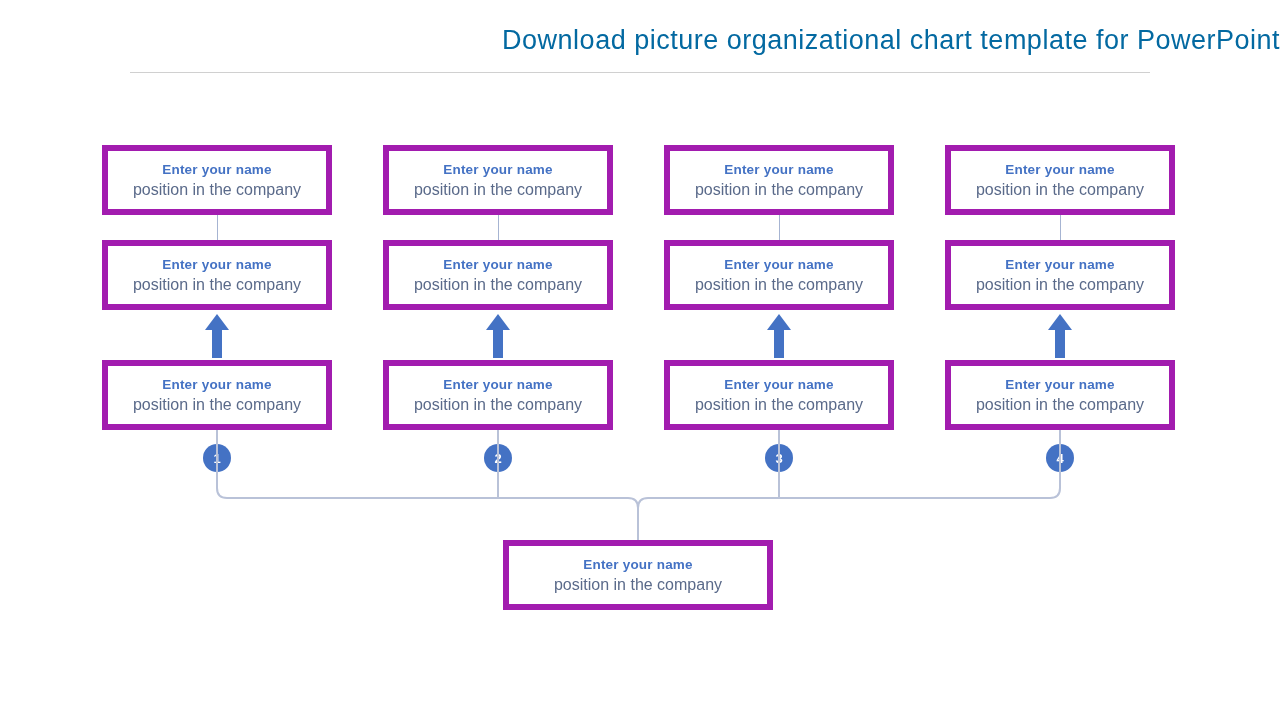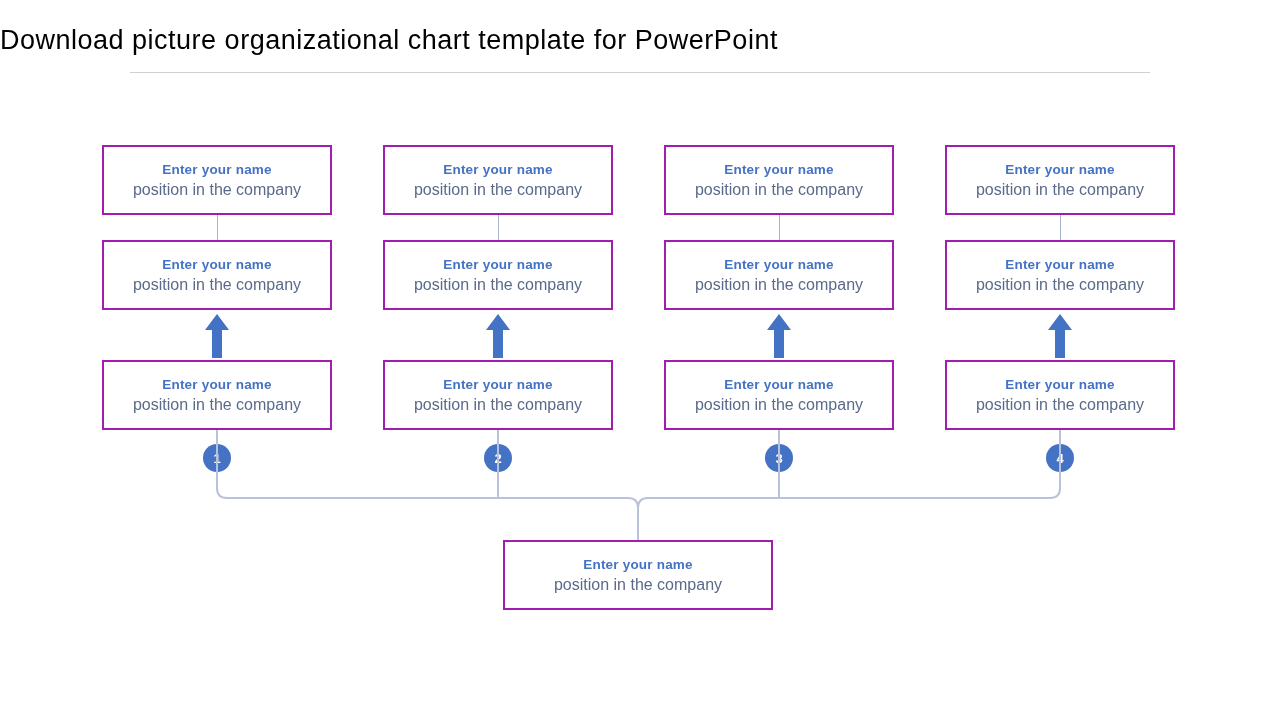--- a/index.html
+++ b/index.html
@@ -9,39 +9,39 @@
     width: 1280px;
     height: 720px;
     position: relative;
     overflow: hidden;
   }
   .title {
     position: absolute;
     top: 25px;
     left: 0;
     width: 100%;
-    text-align: left;
+    text-align: right;
     font-size: 27px;
     font-weight: 400;
-    color: #000000;
+    color: #0369a1;
     letter-spacing: 0.5px;
   }
   .hr {
     position: absolute;
     top: 72px;
     left: 130px;
     width: 1020px;
     height: 1px;
     background: #d0d0d0;
   }
   .card {
     position: absolute;
     width: 230px;
     height: 70px;
-    border: 2px solid #a21caf;
+    border: 6px solid #a21caf;
     background: #fff;
     display: flex;
     flex-direction: column;
     align-items: center;
     justify-content: center;
     text-align: center;
   }
   .card .name {
     color: #4472c4;
     font-size: 13.5px;

